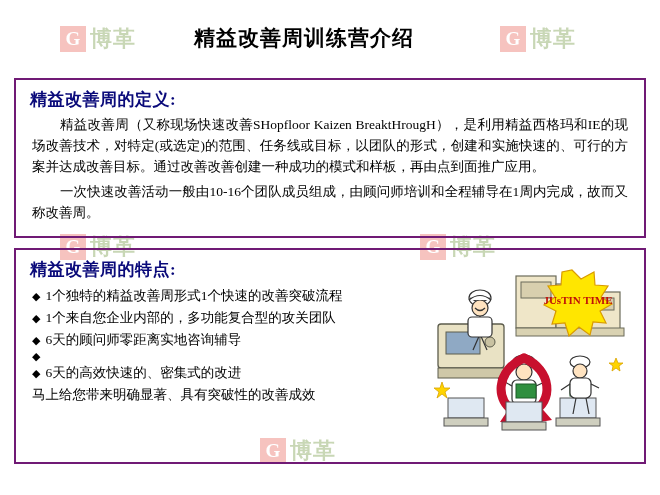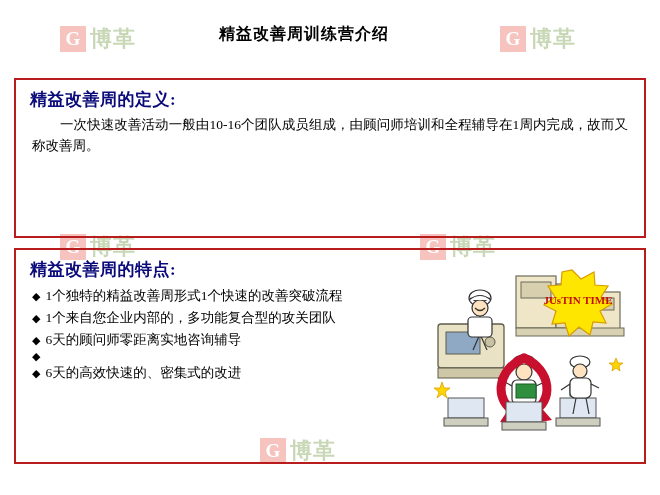--- a/index.html
+++ b/index.html
@@ -49,30 +49,30 @@
   .wm-5 { left: 260px; top: 436px; }
 
   
   .title {
     position: absolute;
     top: 24px;
     left: 0;
     width: 608px;
     text-align: center;
     font-family: Liberation Serif, serif;
-    font-size: 16px;
+    font-size: 21px;
     font-weight: bold;
     color: #000000;
     letter-spacing: 1px;
   }
 
   
   .panel {
     position: absolute;
-    border: 2px solid #b91c1c;
+    border: 2px solid #701a75;
     background: transparent;
     box-sizing: border-box;
   }
   .panel-1 {
     left: 14px;
     top: 78px;
     width: 632px;
     height: 160px;
   }
   .panel-2 {
@@ -171,20 +171,21 @@
 </div>
 <div class="wm wm-5">
   <span class="wm-mark">G</span>
   <span class="wm-text">博革</span>
 </div>
 
 <div class="title">精益改善周训练营介绍</div>
 
 <div class="panel panel-1">
   <div class="panel-heading">精益改善周的定义:</div>
+  <p class="para">精益改善周（又称现场快速改善SHopfloor Kaizen BreaktHrougH），是利用精益西格玛和IE的现场改善技术，对特定(或选定)的范围、任务线或目标，以团队的形式，创建和实施快速的、可行的方案并达成改善目标。通过改善改善创建一种成功的模式和样板，再由点到面推广应用。</p>
   <p class="para">一次快速改善活动一般由10-16个团队成员组成，由顾问师培训和全程辅导在1周内完成，故而又称改善周。</p>
 </div>
 
 <div class="panel panel-2">
   <div class="p2-body">
     <div class="panel-heading">精益改善周的特点:</div>
     <ul class="bullets">
       <li>
         <span class="dia">◆</span>
         <span>1个独特的精益改善周形式1个快速的改善突破流程</span>
@@ -198,20 +199,21 @@
         <span>6天的顾问师零距离实地咨询辅导</span>
       </li>
       <li>
         <span class="dia">◆</span>
       </li>
       <li>
         <span class="dia">◆</span>
         <span>6天的高效快速的、密集式的改进</span>
       </li>
     </ul>
+    <div class="last-line">马上给您带来明确显著、具有突破性的改善成效</div>
 
     <div class="illo">
       <svg width="212" height="182" viewBox="0 0 212 182" xmlns="http://www.w3.org/2000/svg">
 
         <rect x="96" y="14" width="40" height="52" fill="#efe6c8" stroke="#6b6b5a" stroke-width="1.2"></rect>
         <rect x="101" y="20" width="30" height="16" fill="#d8cfae" stroke="#6b6b5a" stroke-width="1"></rect>
         <rect x="136" y="22" width="34" height="44" fill="#e7dcb8" stroke="#6b6b5a" stroke-width="1.2"></rect>
         <rect x="141" y="28" width="24" height="14" fill="#cfc49f" stroke="#6b6b5a" stroke-width="1"></rect>
         <rect x="170" y="30" width="30" height="40" fill="#efe6c8" stroke="#6b6b5a" stroke-width="1.2"></rect>
         <rect x="176" y="36" width="18" height="12" fill="#d8cfae" stroke="#6b6b5a" stroke-width="1"></rect>

